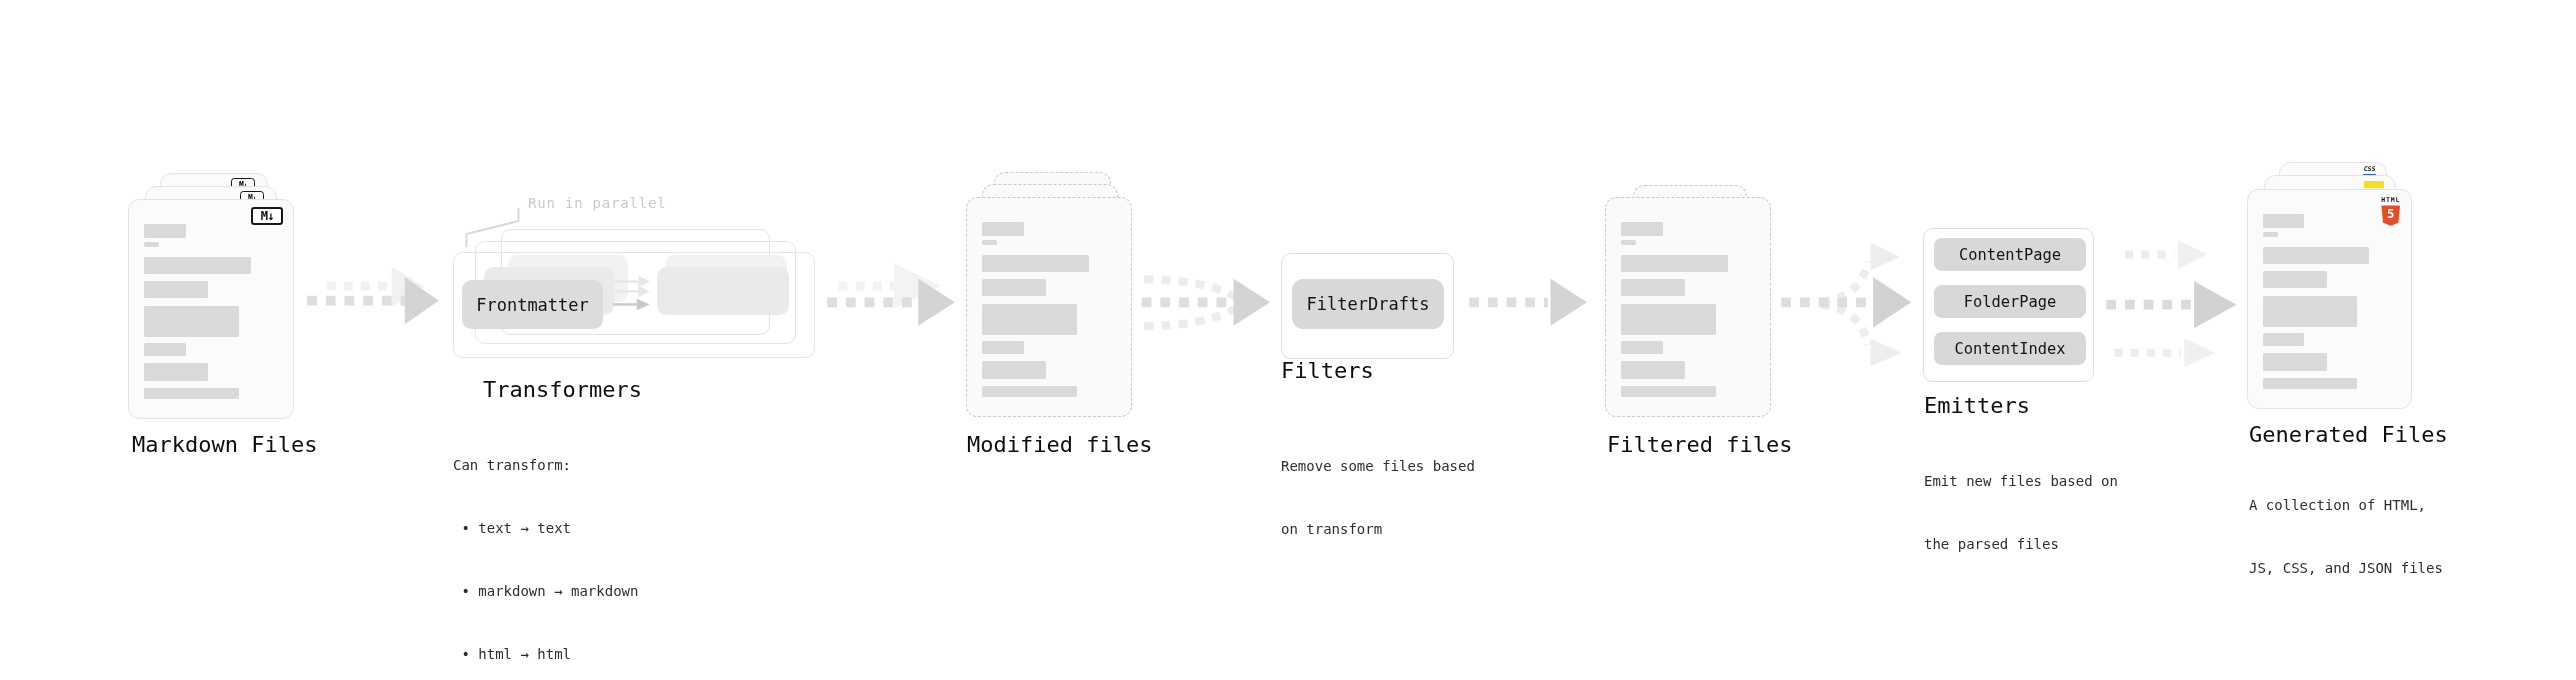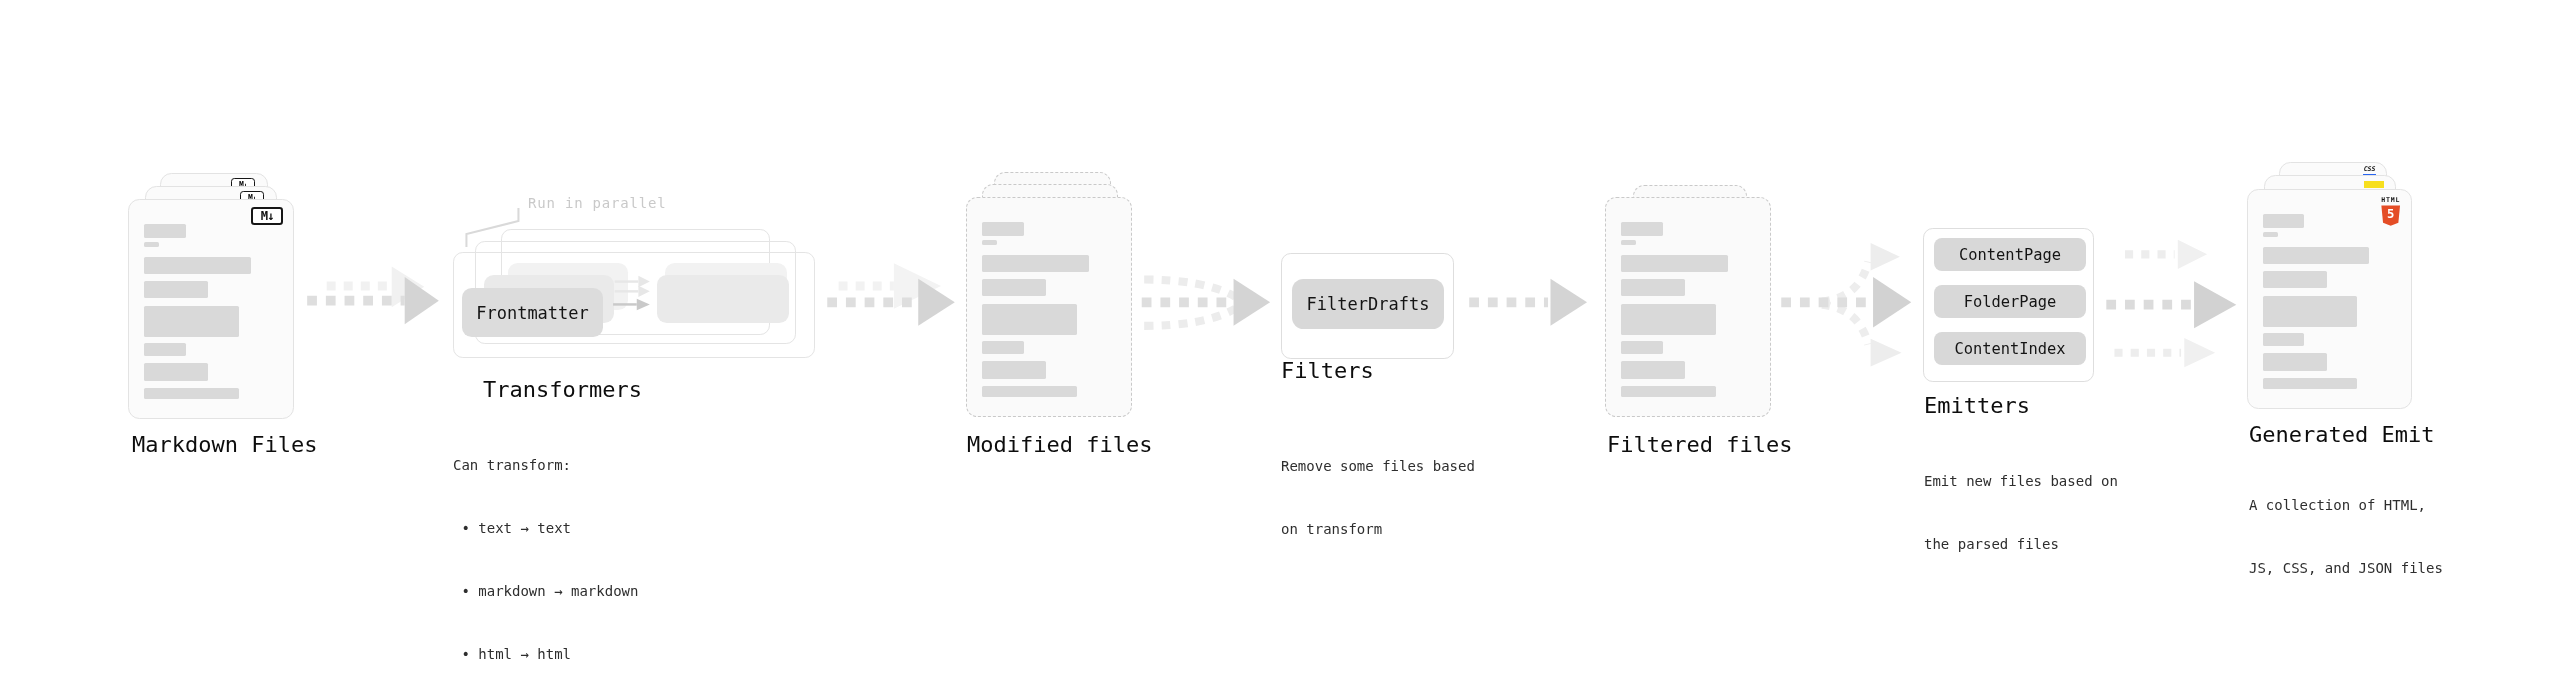--- a/index.html
+++ b/index.html
@@ -17,21 +17,21 @@
 
   
   .md-badge{position:absolute;top:7.3px;right:9.8px;width:32px;height:18px;border:2px solid #161616;
             border-radius:3.3px;background:#fff;display:flex;align-items:center;justify-content:center;
             font-weight:bold;font-size:12.2px;color:#111;box-sizing:border-box;letter-spacing:-0.8px;}
   .md-badge.sm{width:23.6px;height:14px;font-size:8.1px;top:4.1px;right:12.2px;border-width:1.6px;}
 
   
   .cbox{position:absolute;border:1.6px solid #e4e4e4;border-radius:9.8px;background:transparent;box-sizing:border-box;z-index:2;}
   .gbox{position:absolute;background:#dcdcdc;border-radius:9.8px;display:flex;align-items:center;
-        justify-content:center;font-size:17px;color:#141414;z-index:3;white-space:nowrap;margin-top:8px;}
+        justify-content:center;font-size:17px;color:#141414;z-index:3;white-space:nowrap;}
   .gbox.ghost1{background:#eaeaea;z-index:2;}
   .gbox.ghost2{background:#f2f2f2;z-index:2;}
 
   
   .panel{position:absolute;background:#ffffff;border:1.6px solid #dedede;border-radius:9.8px;box-sizing:border-box;z-index:1;}
   .ebox{position:absolute;background:#d8d8d8;border-radius:8px;display:flex;align-items:center;
         justify-content:center;font-size:15.4px;color:#141414;z-index:2;white-space:nowrap;}
 
   .title{position:absolute;font-size:22px;font-weight:500;color:#0d0d0d;z-index:2;white-space:nowrap;}
   .caption{position:absolute;font-size:14px;line-height:21px;color:#2e2e2e;z-index:2;white-space:pre;}
@@ -217,20 +217,20 @@
         <div class="bar" style="width: 31%; height: 14px; margin-top: 0px;"></div>
         <div class="bar" style="width: 11%; height: 5.7px; margin-top: 3.3px;"></div>
         <div class="bar" style="width: 80%; height: 17px; margin-top: 9.8px;"></div>
         <div class="bar" style="width: 48%; height: 17px; margin-top: 7.3px;"></div>
         <div class="bar" style="width: 71%; height: 31px; margin-top: 7.3px;"></div>
         <div class="bar" style="width: 31%; height: 13px; margin-top: 6.5px;"></div>
         <div class="bar" style="width: 48%; height: 18.7px; margin-top: 6.5px;"></div>
         <div class="bar" style="width: 71%; height: 11.4px; margin-top: 6.5px;"></div>
       </div>
   </div>
-  <div class="title" style="left:2249px;top:422px;">Generated Emit</div>
+  <div class="title" style="left:2249px;top:422px;">Generated Files</div>
   <div class="caption" style="left:2249px;top:453px;">
     <div>A collection of HTML,</div>
     <div>JS, CSS, and JSON files</div>
   </div>
 
 </div>
 
 
 </body></html>

